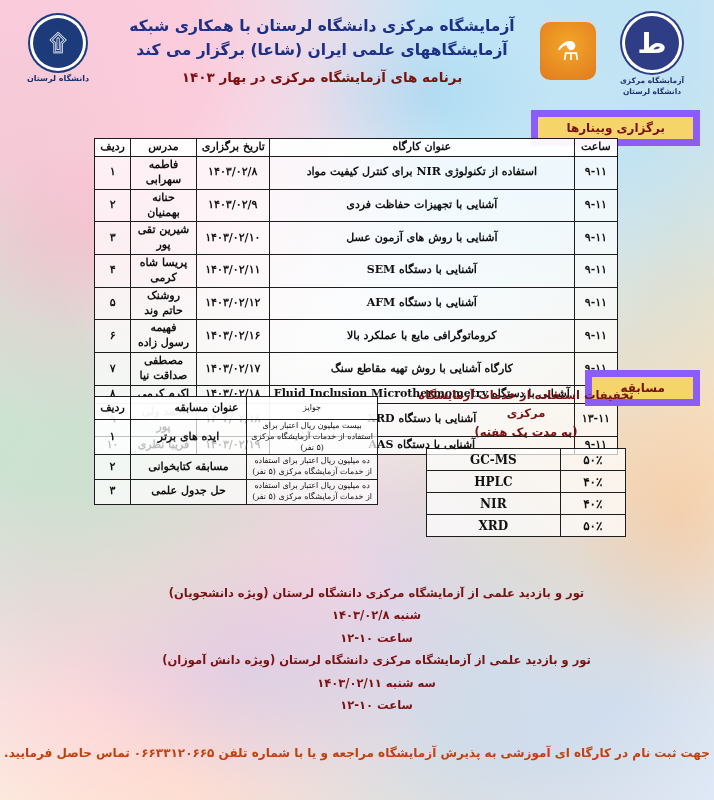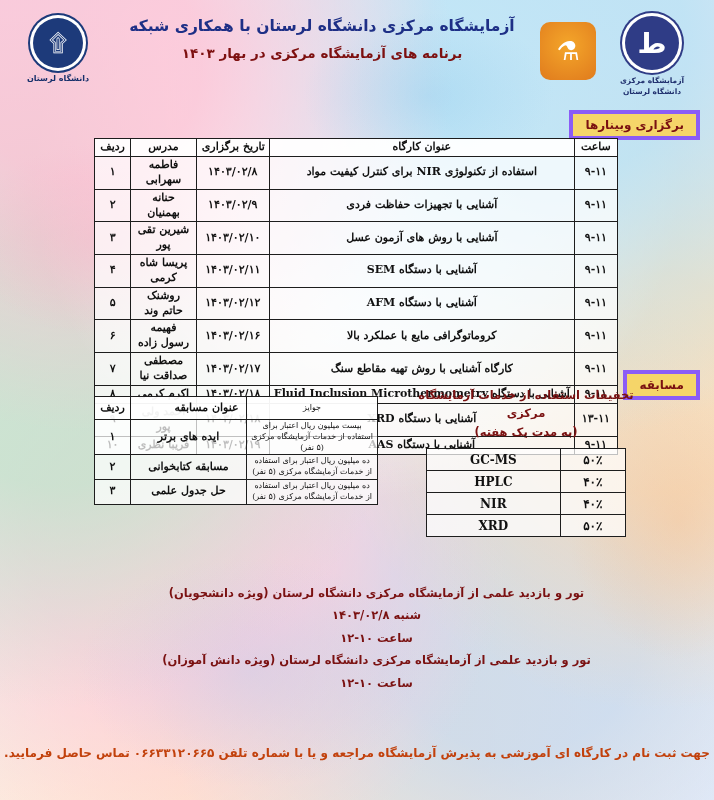--- a/index.html
+++ b/index.html
@@ -39,22 +39,22 @@
   .logo-right{position:absolute;left:10px;top:12px;width:96px;text-align:center;}
   .logo-right .seal{width:50px;height:50px;margin:0 auto;border-radius:50%;
     background:#1d3a7a;display:flex;align-items:center;justify-content:center;
     color:#fff;font-size:24px;box-shadow:0 0 0 3px #fff,0 0 0 5px #1d3a7a;}
   .logo-right .cap{font-size:8px;color:#17306b;margin-top:6px;font-weight:bold;}
   .title-wrap{position:absolute;left:112px;right:182px;top:8px;text-align:center;}
   .title-main{color:#1e2f86;font-weight:bold;font-size:15.5px;line-height:1.55;}
   .title-sub{color:#7d1010;font-weight:bold;font-size:13.5px;margin-top:7px;}
 
   
-  .tag{position:absolute;background:#f5d569;border:4px solid #8b5cf6;border-radius:0;
-    color:#7a1111;font-weight:bold;font-size:12px;padding:4px 12px;}
+  .tag{position:absolute;background:#f5d569;border:7px solid #8b5cf6;border-radius:0;
+    color:#7a1111;font-weight:bold;font-size:12px;padding:4px 28px;}
   #tag-webinars{top:110px;right:14px;}
   #tag-contest{top:370px;right:14px;}
 
   
   table{border-collapse:collapse;background:rgba(255,255,255,0.72);}
   th,td{border:1px solid #1d1d1d;padding:1px 4px;font-size:11px;color:#111;text-align:center;
     font-family:"DejaVu Serif", serif;font-weight:bold;line-height:1.35;}
   th{background:rgba(255,255,255,0.8);}
 
   .webinar-table{position:absolute;top:138px;right:96px;width:524px;}
@@ -102,20 +102,21 @@
       <div>آزمایشگاه مرکزی</div>
       <div>دانشگاه لرستان</div>
     </div>
   </div>
 
   <div class="logo-flask">⚗</div>
 
   <div class="title-wrap">
     <div class="title-main">
       <div>آزمایشگاه مرکزی دانشگاه لرستان با همکاری شبکه</div>
+      <div>آزمایشگاههای علمی ایران (شاعا) برگزار می کند</div>
     </div>
     <div class="title-sub">برنامه های آزمایشگاه مرکزی در بهار ۱۴۰۳</div>
   </div>
 
   <div class="logo-right">
     <div class="seal">۩</div>
     <div class="cap">دانشگاه لرستان</div>
   </div>
 </div>
 
@@ -259,18 +260,19 @@
       </tr>
     </tbody>
   </table>
 </div>
 
 <div class="tour">
   <div>تور و بازدید علمی از آزمایشگاه مرکزی دانشگاه لرستان (ویژه دانشجویان)</div>
   <div>شنبه ۱۴۰۳/۰۲/۸</div>
   <div>ساعت ۱۰-۱۲</div>
   <div>تور و بازدید علمی از آزمایشگاه مرکزی دانشگاه لرستان (ویژه دانش آموزان)</div>
+  <div>سه شنبه ۱۴۰۳/۰۲/۱۱</div>
   <div>ساعت ۱۰-۱۲</div>
 </div>
 
 <div class="footer">
   <div>جهت ثبت نام در کارگاه ای آموزشی به پذیرش آزمایشگاه مراجعه و یا با شماره تلفن ۰۶۶۳۳۱۲۰۶۶۵ تماس حاصل فرمایید.</div>
 </div>
 
 </body></html>

